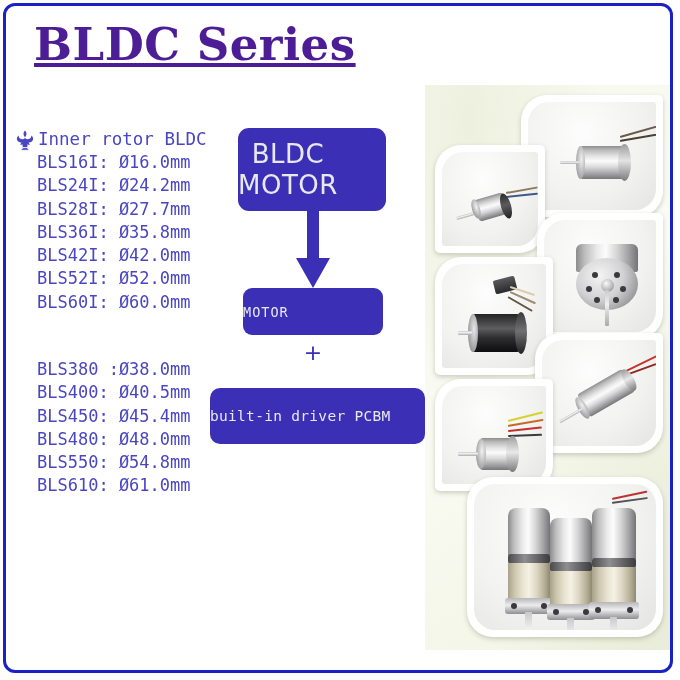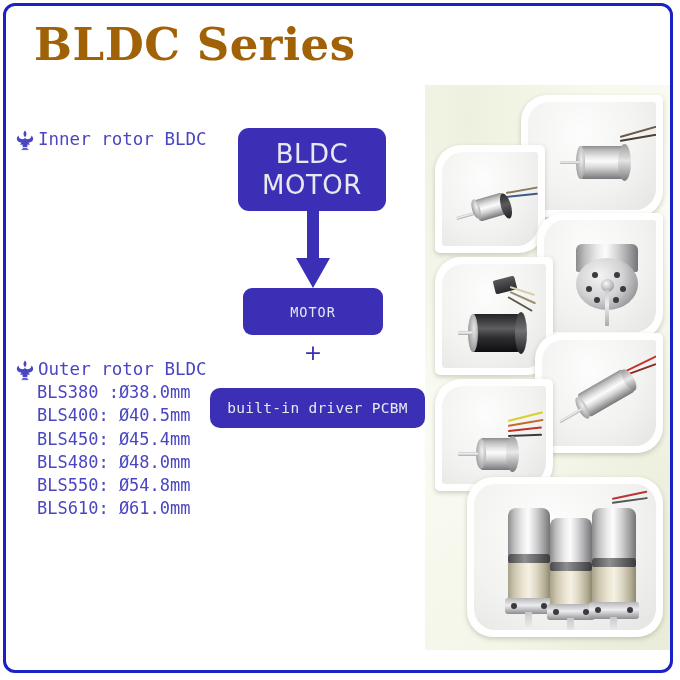--- a/index.html
+++ b/index.html
@@ -37,22 +37,23 @@
   
   .title {
     position: absolute;
     left: 34px;
     top: 18px;
     font-family: "DejaVu Serif", serif;
     font-weight: bold;
     font-size: 45px;
     line-height: 54px;
     letter-spacing: 0.5px;
-    color: #a16207;
+    color: #4c1d95;
     white-space: nowrap;
+    text-decoration: underline;
   }
 
   
   .spec-block { position: absolute; }
   #inner-block { left: 14px; top: 128px; }
   #outer-block { left: 14px; top: 358px; }
 
   .spec-head {
     display: flex;
     align-items: center;
@@ -97,21 +98,20 @@
     height: 310px;
   }
 
   .dbox {
     position: absolute;
     background: #3a2fb5;
     border-radius: 9px;
     color: #e8e8ef;
     display: flex;
     align-items: center;
-    justify-content: center;
     text-align: center;
     box-sizing: border-box;
   }
 
   #box-bldc-motor {
     left: 33px;
     top: 0px;
     width: 148px;
     height: 83px;
     font-family: "DejaVu Sans", sans-serif;
@@ -128,21 +128,21 @@
     height: 47px;
     font-family: "DejaVu Sans Mono", monospace;
     font-size: 13.5px;
     letter-spacing: 1px;
   }
 
   #box-driver {
     left: 5px;
     top: 260px;
     width: 215px;
-    height: 40px;
+    height: 56px;
     font-family: "DejaVu Sans Mono", monospace;
     font-size: 14.5px;
     letter-spacing: 0.3px;
     border-radius: 10px;
   }
 
   #arrow-down {
     position: absolute;
     left: 88px;
     top: 82px;
@@ -281,36 +281,32 @@
           <g fill="#4a46c2">
             <path d="M11 1.4c-1.5 1.6-1.9 3.3-1.1 5.1.3.7.8 1.3 1.1 1.9.3-.6.8-1.2 1.1-1.9.8-1.8.4-3.5-1.1-5.1z"></path>
             <path d="M11 8.9c-1.1 1.1-2.5 1.5-3.9 1.1-1.6-.5-2.6-2-2.4-3.6-1.7 1.1-2.3 3-1.6 4.7.7 1.8 2.6 2.8 4.5 2.4-.9.9-1.3 1.7-1.2 2.5.7-.5 1.5-.7 2.3-.6-.4.9-.3 1.8.2 2.7h4.2c.5-.9.6-1.8.2-2.7.8-.1 1.6.1 2.3.6.1-.8-.3-1.6-1.2-2.5 1.9.4 3.8-.6 4.5-2.4.7-1.7.1-3.6-1.6-4.7.2 1.6-.8 3.1-2.4 3.6-1.4.4-2.8 0-3.9-1.1z"></path>
             <path d="M8.6 18.8h4.8v1.1H8.6z"></path>
             <path d="M7.6 20.2h6.8v.9H7.6z"></path>
           </g>
         </svg>
       </span>
       <span>Inner rotor BLDC</span>
     </div>
+    <ul class="spec-list">
+      <li>BLS16I: Ø16.0mm</li>
+      <li>BLS24I: Ø24.2mm</li>
+      <li>BLS28I: Ø27.7mm</li>
+      <li>BLS36I: Ø35.8mm</li>
+      <li>BLS42I: Ø42.0mm</li>
+      <li>BLS52I: Ø52.0mm</li>
+      <li>BLS60I: Ø60.0mm</li>
+    </ul>
   </div>
 
   <div class="spec-block" id="outer-block">
-    <div class="spec-head">
-      <span class="fleur">
-        <svg width="22" height="22" viewBox="0 0 22 22" aria-hidden="true">
-          <g fill="#4a46c2">
-            <path d="M11 1.4c-1.5 1.6-1.9 3.3-1.1 5.1.3.7.8 1.3 1.1 1.9.3-.6.8-1.2 1.1-1.9.8-1.8.4-3.5-1.1-5.1z"></path>
-            <path d="M11 8.9c-1.1 1.1-2.5 1.5-3.9 1.1-1.6-.5-2.6-2-2.4-3.6-1.7 1.1-2.3 3-1.6 4.7.7 1.8 2.6 2.8 4.5 2.4-.9.9-1.3 1.7-1.2 2.5.7-.5 1.5-.7 2.3-.6-.4.9-.3 1.8.2 2.7h4.2c.5-.9.6-1.8.2-2.7.8-.1 1.6.1 2.3.6.1-.8-.3-1.6-1.2-2.5 1.9.4 3.8-.6 4.5-2.4.7-1.7.1-3.6-1.6-4.7.2 1.6-.8 3.1-2.4 3.6-1.4.4-2.8 0-3.9-1.1z"></path>
-            <path d="M8.6 18.8h4.8v1.1H8.6z"></path>
-            <path d="M7.6 20.2h6.8v.9H7.6z"></path>
-          </g>
-        </svg>
-      </span>
-      <span>Outer rotor BLDC</span>
-    </div>
     <ul class="spec-list">
       <li>BLS380 :Ø38.0mm</li>
       <li>BLS400: Ø40.5mm</li>
       <li>BLS450: Ø45.4mm</li>
       <li>BLS480: Ø48.0mm</li>
       <li>BLS550: Ø54.8mm</li>
       <li>BLS610: Ø61.0mm</li>
     </ul>
   </div>
 

